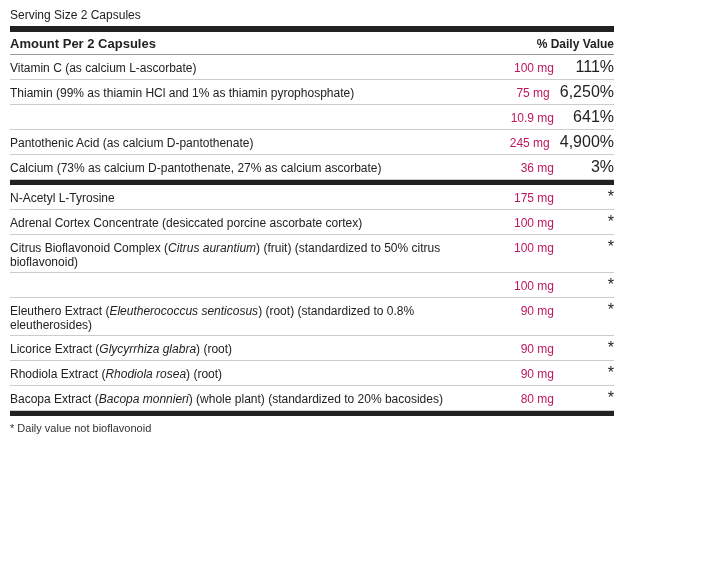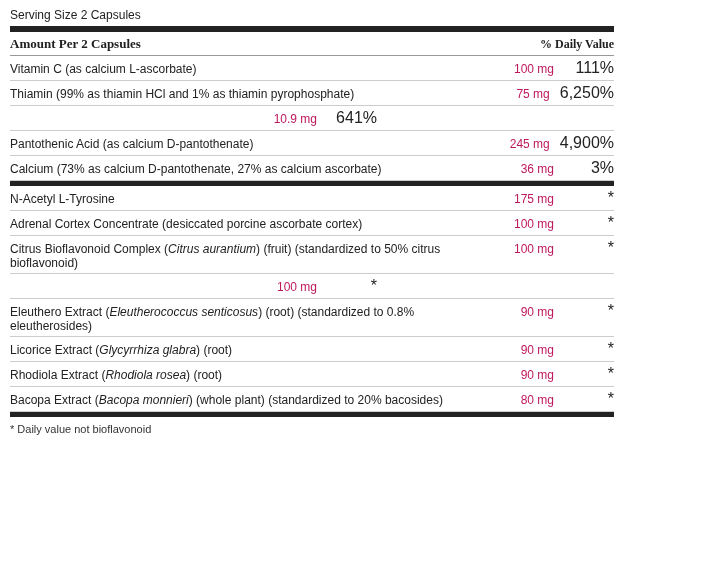--- a/index.html
+++ b/index.html
@@ -32,37 +32,36 @@
     .thick-border-top {
       border-top: 6px solid #222;
     }
 
     .header-row {
       display: flex;
       justify-content: space-between;
       align-items: baseline;
       padding: 4px 0 3px 0;
       border-bottom: 1px solid #999;
-      font-family: Liberation Serif, serif;
     }
 
     .header-row .header-left {
       font-weight: bold;
       font-size: 13px;
     }
 
     .header-row .header-right {
       font-weight: bold;
       font-size: 12px;
       text-align: right;
     }
 
     .nutrient-row {
       display: flex;
-      justify-content: center;
+      justify-content: flex-end;
       align-items: baseline;
       padding: 3px 0;
       border-bottom: 1px solid #ccc;
     }
 
     .nutrient-row .nutrient-name {
       flex: 1;
       font-size: 12px;
       color: #222;
       padding-right: 8px;

